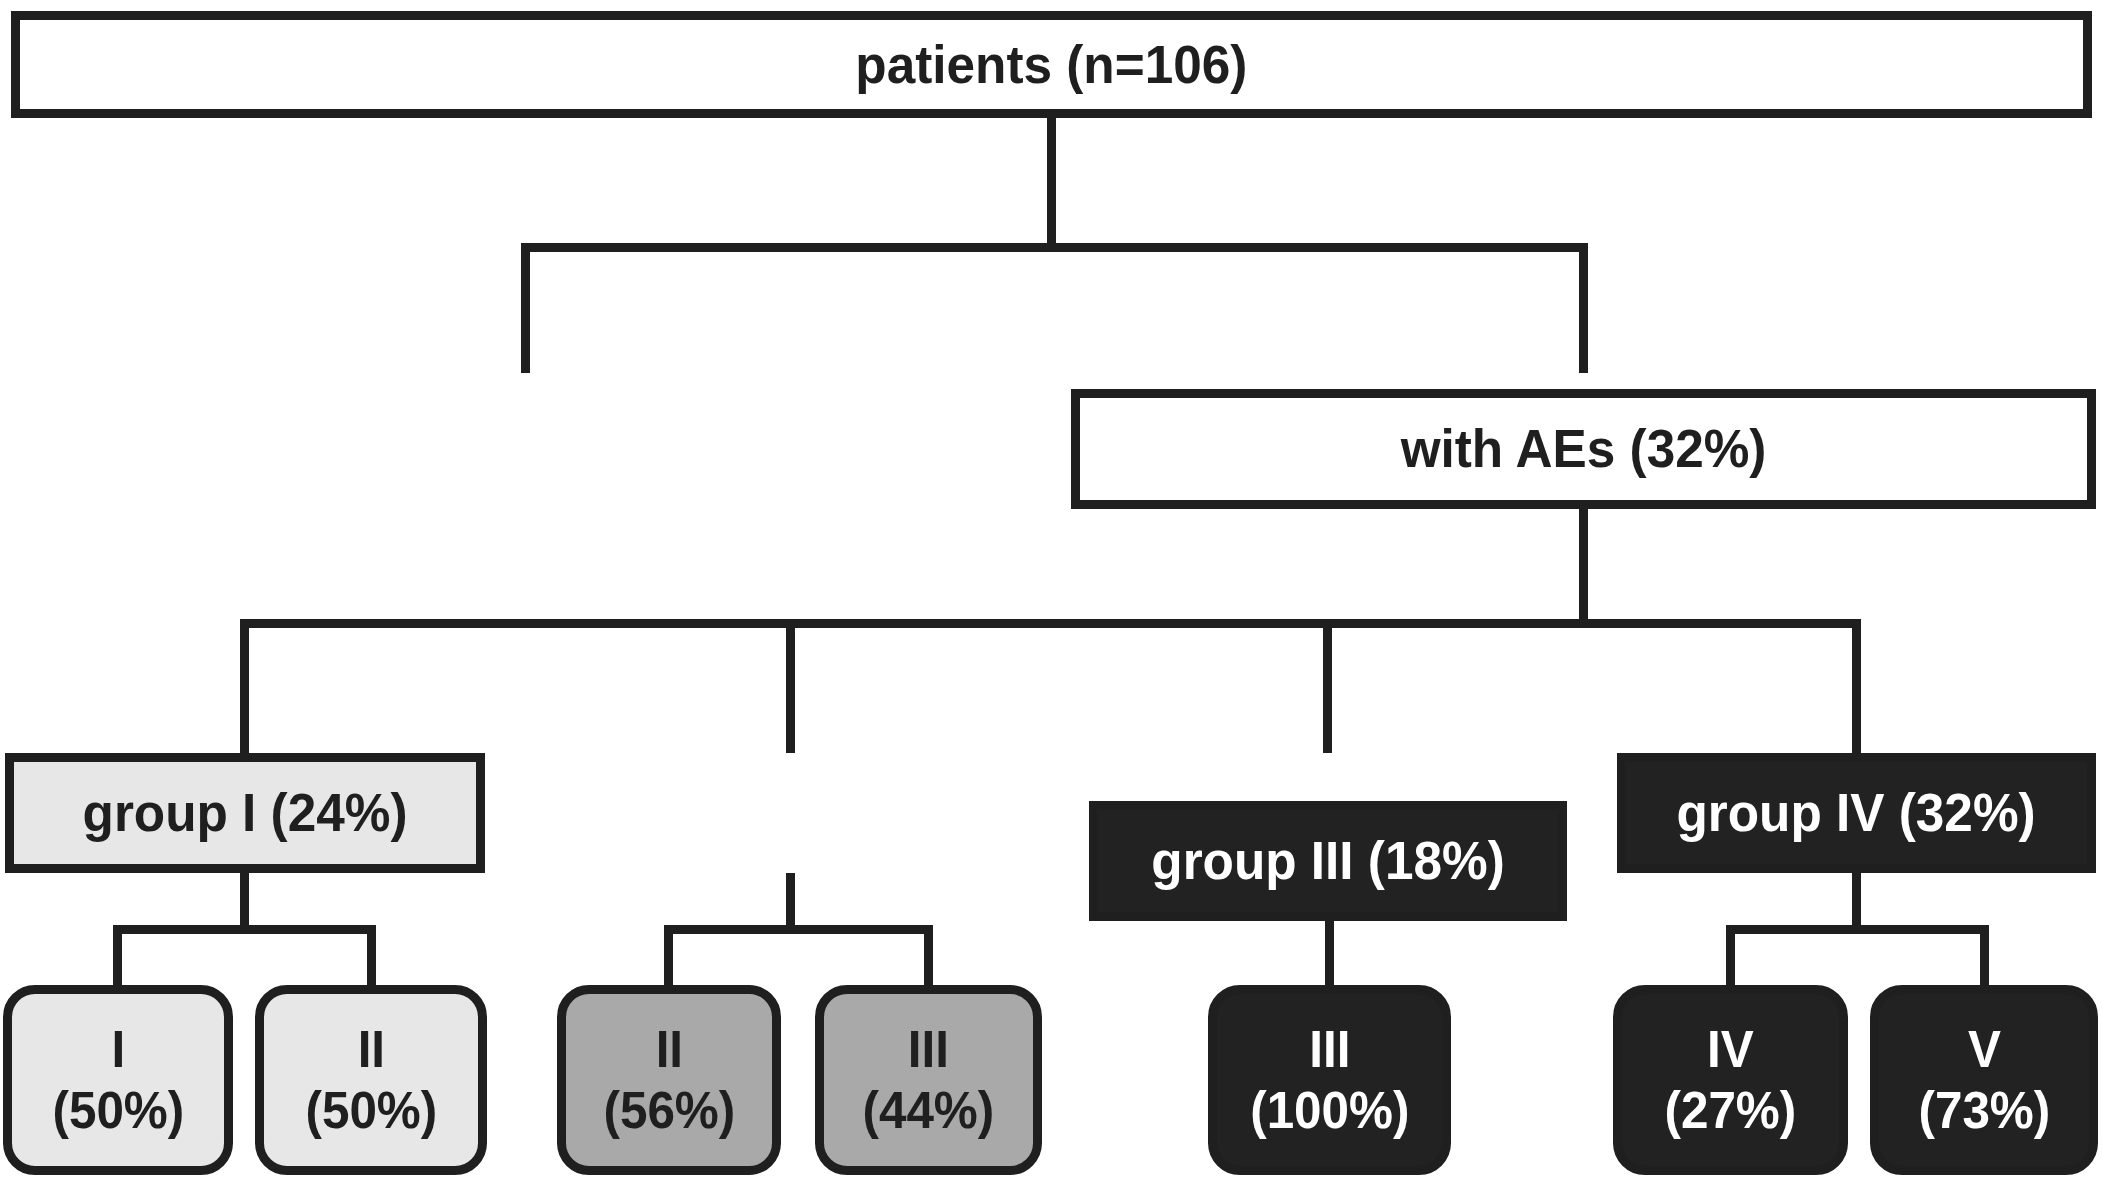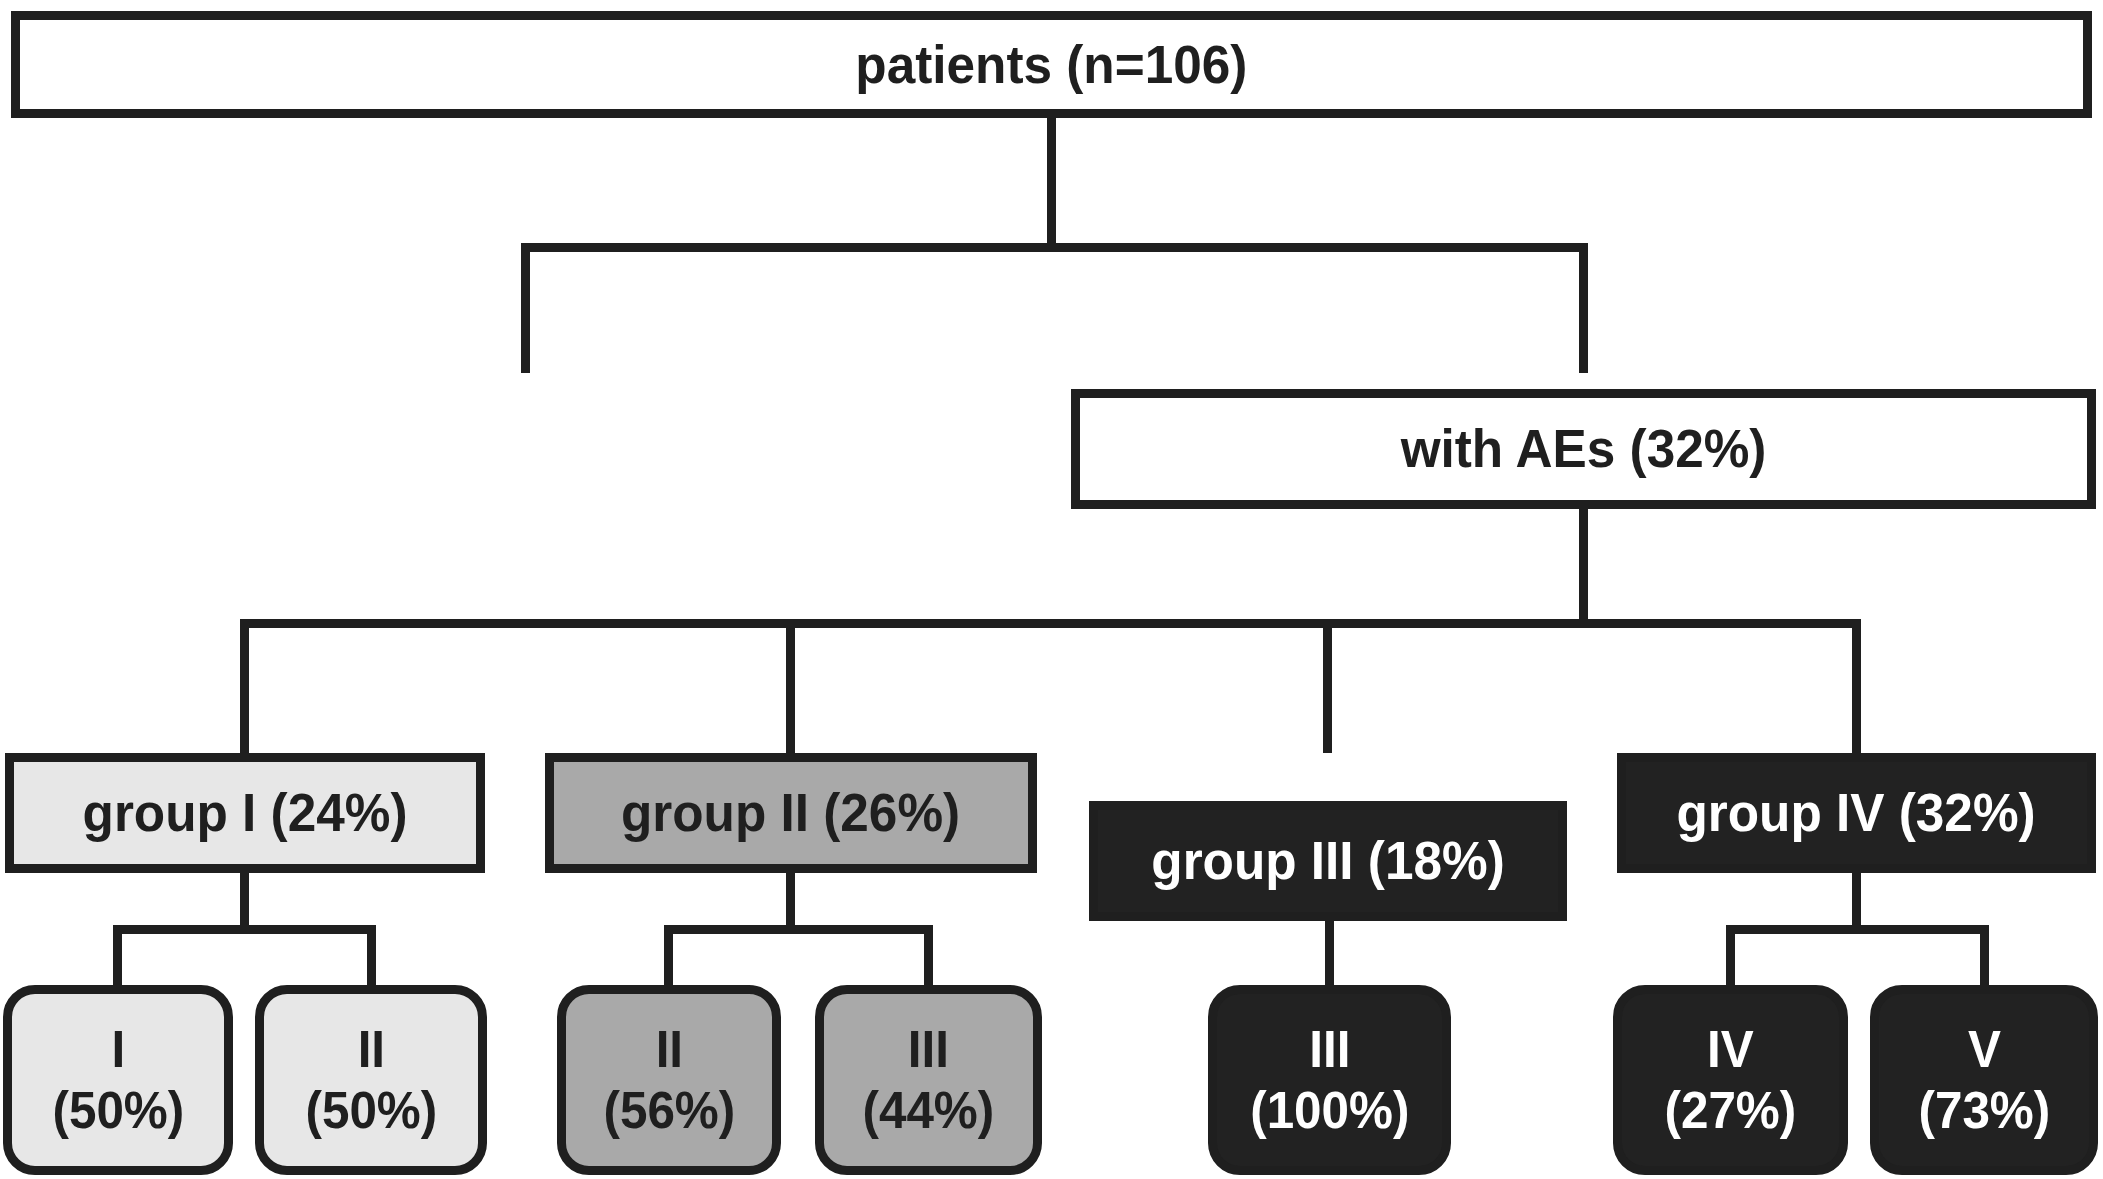--- a/index.html
+++ b/index.html
@@ -90,23 +90,20 @@
     <span class="lbl">patients (n=106)</span>
   </div>
 
   <div class="box" style="left:1071px; top:373px; width:1025px; height:120px;margin-top:16px;">
     <span class="lbl">with AEs (32%)</span>
   </div>
 
   <div class="box light" style="left:5px; top:753px; width:480px; height:120px;">
     <span class="lbl">group I (24%)</span>
   </div>
-  <div class="box medium" style="left:545px; top:753px; width:492px; height:120px;">
-    <span class="lbl">group II (26%)</span>
-  </div>
   <div class="box dark" style="left:1089px; top:753px; width:478px; height:120px;margin-top:48px;">
     <span class="lbl">group III (18%)</span>
   </div>
   <div class="box dark" style="left:1617px; top:753px; width:479px; height:120px;">
     <span class="lbl">group IV (32%)</span>
   </div>
 
   <div class="box light rounded" style="left:3px; top:985px; width:230px; height:190px;">
     <div class="lbl2">
       <span>I</span>

